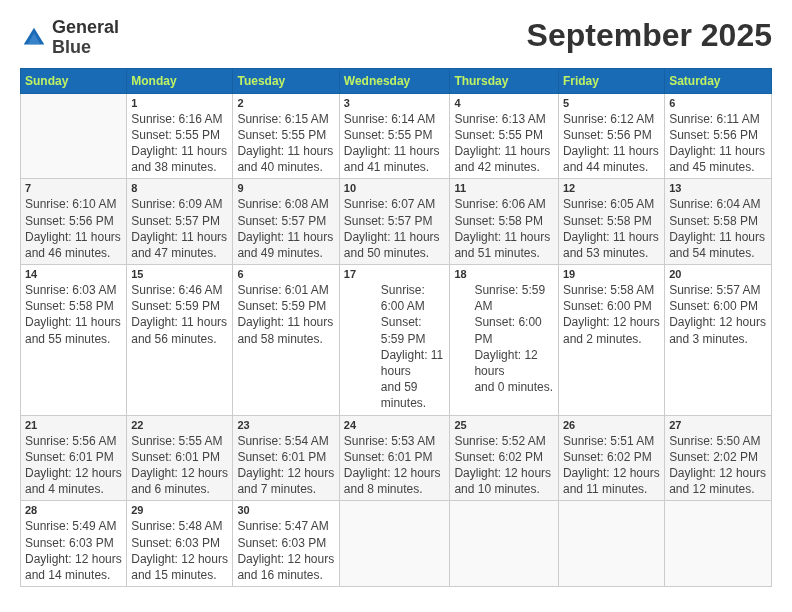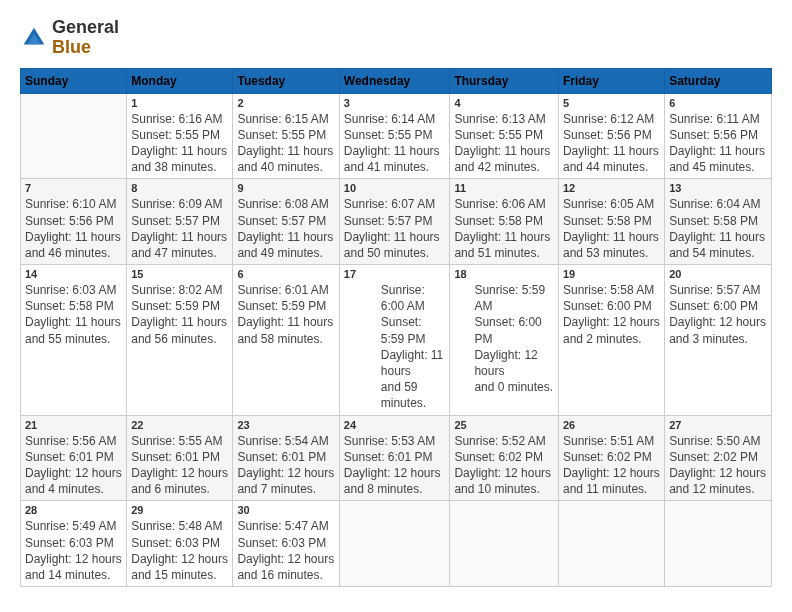--- a/index.html
+++ b/index.html
@@ -33,21 +33,21 @@
       line-height: 1.1;
     }
     .logo-general {
       font-size: 18px;
       font-weight: bold;
       color: #333;
     }
     .logo-blue {
       font-size: 18px;
       font-weight: bold;
-      color: #a16207;
+      color: #404040;
     }
     .logo-icon {
       width: 28px;
       height: 28px;
     }
     .title-block {
       text-align: right;
     }
     .month-title {
       font-size: 32px;
@@ -59,21 +59,21 @@
       font-size: 14px;
       color: #555;
     }
     .calendar {
       width: 100%;
       border-collapse: collapse;
       border: 1px solid #ccc;
     }
     .calendar th {
       background-color: #1a6bb5;
-      color: #000000;
+      color: #bef264;
       font-size: 12px;
       font-weight: bold;
       padding: 5px 4px;
       text-align: left;
       border: 1px solid #1560a0;
     }
     .calendar td {
       border: 1px solid #ccc;
       vertical-align: top;
       padding: 3px 4px;
@@ -110,20 +110,21 @@
       <svg class="logo-icon" viewBox="0 0 30 30">
         <polygon points="15,4 26,22 4,22" fill="#1a6bb5"></polygon>
         <polygon points="15,10 22,22 8,22" fill="#5599dd" opacity="0.5"></polygon>
       </svg>
       <div class="logo-text">
         <span class="logo-general">General</span>
         <span class="logo-blue">Blue</span>
       </div>
     </div>
     <div class="title-block">
+      <div class="month-title">September 2025</div>
     </div>
   </div>
 
   <table class="calendar">
     <thead>
       <tr>
       <th>Sunday</th>
           <th>Monday</th>
           <th>Tuesday</th>
           <th>Wednesday</th>
@@ -232,21 +233,21 @@
         <tr>
           <td>
             <span class="day-num">14</span>
             <div class="cell-text" style="white-space: pre-line;">Sunrise: 6:03 AM
 Sunset: 5:58 PM
 Daylight: 11 hours
 and 55 minutes.</div>
           </td>
           <td>
             <span class="day-num">15</span>
-            <div class="cell-text" style="white-space: pre-line;">Sunrise: 8:02 AM
+            <div class="cell-text" style="white-space: pre-line;">Sunrise: 6:46 AM
 Sunset: 5:59 PM
 Daylight: 11 hours
 and 56 minutes.</div>
           </td>
           <td>
             <span class="day-num">6</span>
             <div class="cell-text" style="white-space: pre-line;">Sunrise: 6:01 AM
 Sunset: 5:59 PM
 Daylight: 11 hours
 and 58 minutes.</div>

